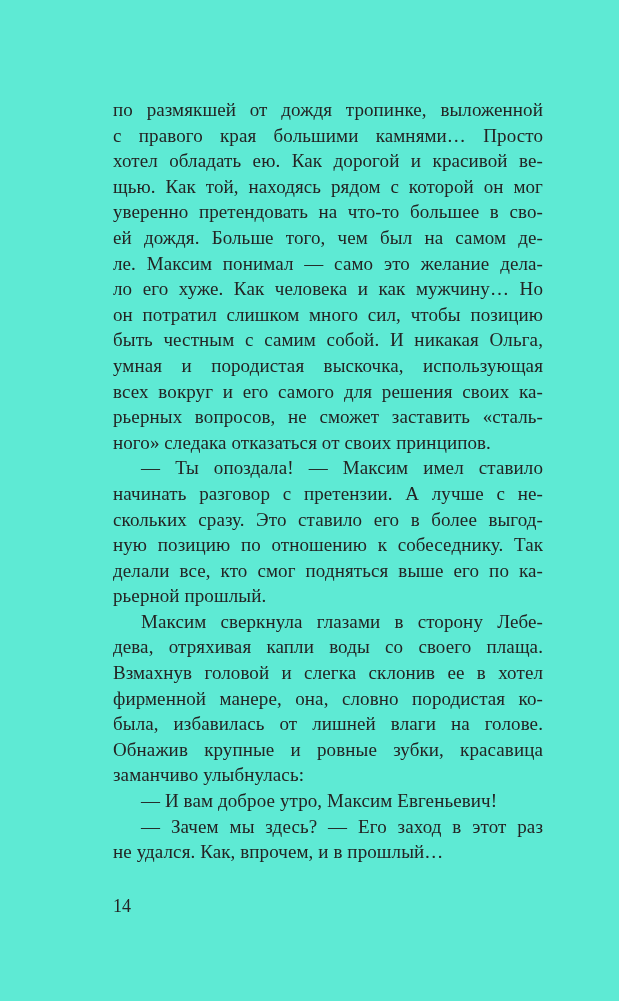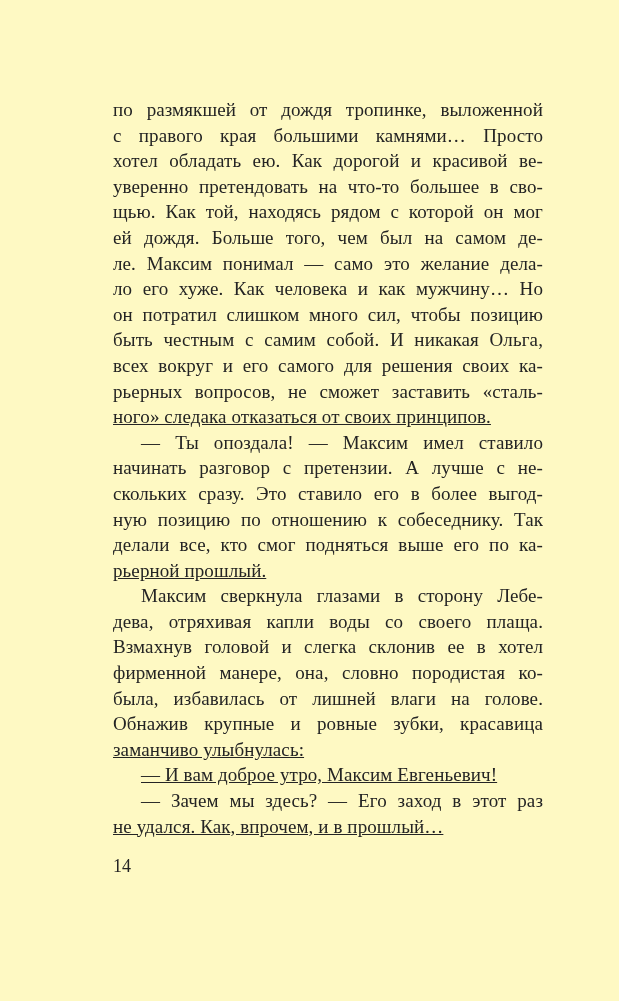--- a/index.html
+++ b/index.html
@@ -10,21 +10,21 @@
     width: 619px;
     height: 1001px;
     background: #fbfbfa;
     font-family: "Liberation Serif", serif;
     overflow: hidden;
   }
   .book-page {
     position: relative;
     width: 619px;
     height: 1001px;
-    background: #fef9c3;
+    background: #5eead4;
   }
   .text-block {
     position: absolute;
     left: 113px;
     top: 97px;
     width: 430px;
     font-size: 19px;
     line-height: 25.6px;
     color: #242424;
     letter-spacing: 0.1px;
@@ -33,51 +33,51 @@
     margin: 0;
     padding: 0;
   }
   .line {
     text-align: justify;
     text-align-last: justify;
     white-space: normal;
   }
   .line.last {
     text-align-last: left;
-    text-decoration: underline;
   }
   .line.indent {
     padding-left: 28px;
   }
   .page-number {
-    margin-top: 16px;
+    margin-top: 30px;
     font-size: 18px;
     line-height: 22px;
     color: #242424;
     text-align: center;
     text-align-last: left;
   }
 </style>
 </head>
 <body>
 
 <div class="book-page">
   <div class="text-block">
 
     <div class="paragraph">
       <div class="line">по размякшей от дождя тропинке, выложенной</div>
       <div class="line">с правого края большими камнями… Просто</div>
       <div class="line">хотел обладать ею. Как дорогой и красивой ве-</div>
+      <div class="line">щью. Как той, находясь рядом с которой он мог</div>
       <div class="line">уверенно претендовать на что-то большее в сво-</div>
-      <div class="line">щью. Как той, находясь рядом с которой он мог</div>
       <div class="line">ей дождя. Больше того, чем был на самом де-</div>
       <div class="line">ле. Максим понимал — само это желание дела-</div>
       <div class="line">ло его хуже. Как человека и как мужчину… Но</div>
       <div class="line">он потратил слишком много сил, чтобы позицию</div>
       <div class="line">быть честным с самим собой. И никакая Ольга,</div>
+      <div class="line">умная и породистая выскочка, использующая</div>
       <div class="line">всех вокруг и его самого для решения своих ка-</div>
       <div class="line">рьерных вопросов, не сможет заставить «сталь-</div>
       <div class="line last">ного» следака отказаться от своих принципов.</div>
     </div>
 
     <div class="paragraph">
       <div class="line indent">— Ты опоздала! — Максим имел ставило</div>
       <div class="line">начинать разговор с претензии. А лучше с не-</div>
       <div class="line">скольких сразу. Это ставило его в более выгод-</div>
       <div class="line">ную позицию по отношению к собеседнику. Так</div>

